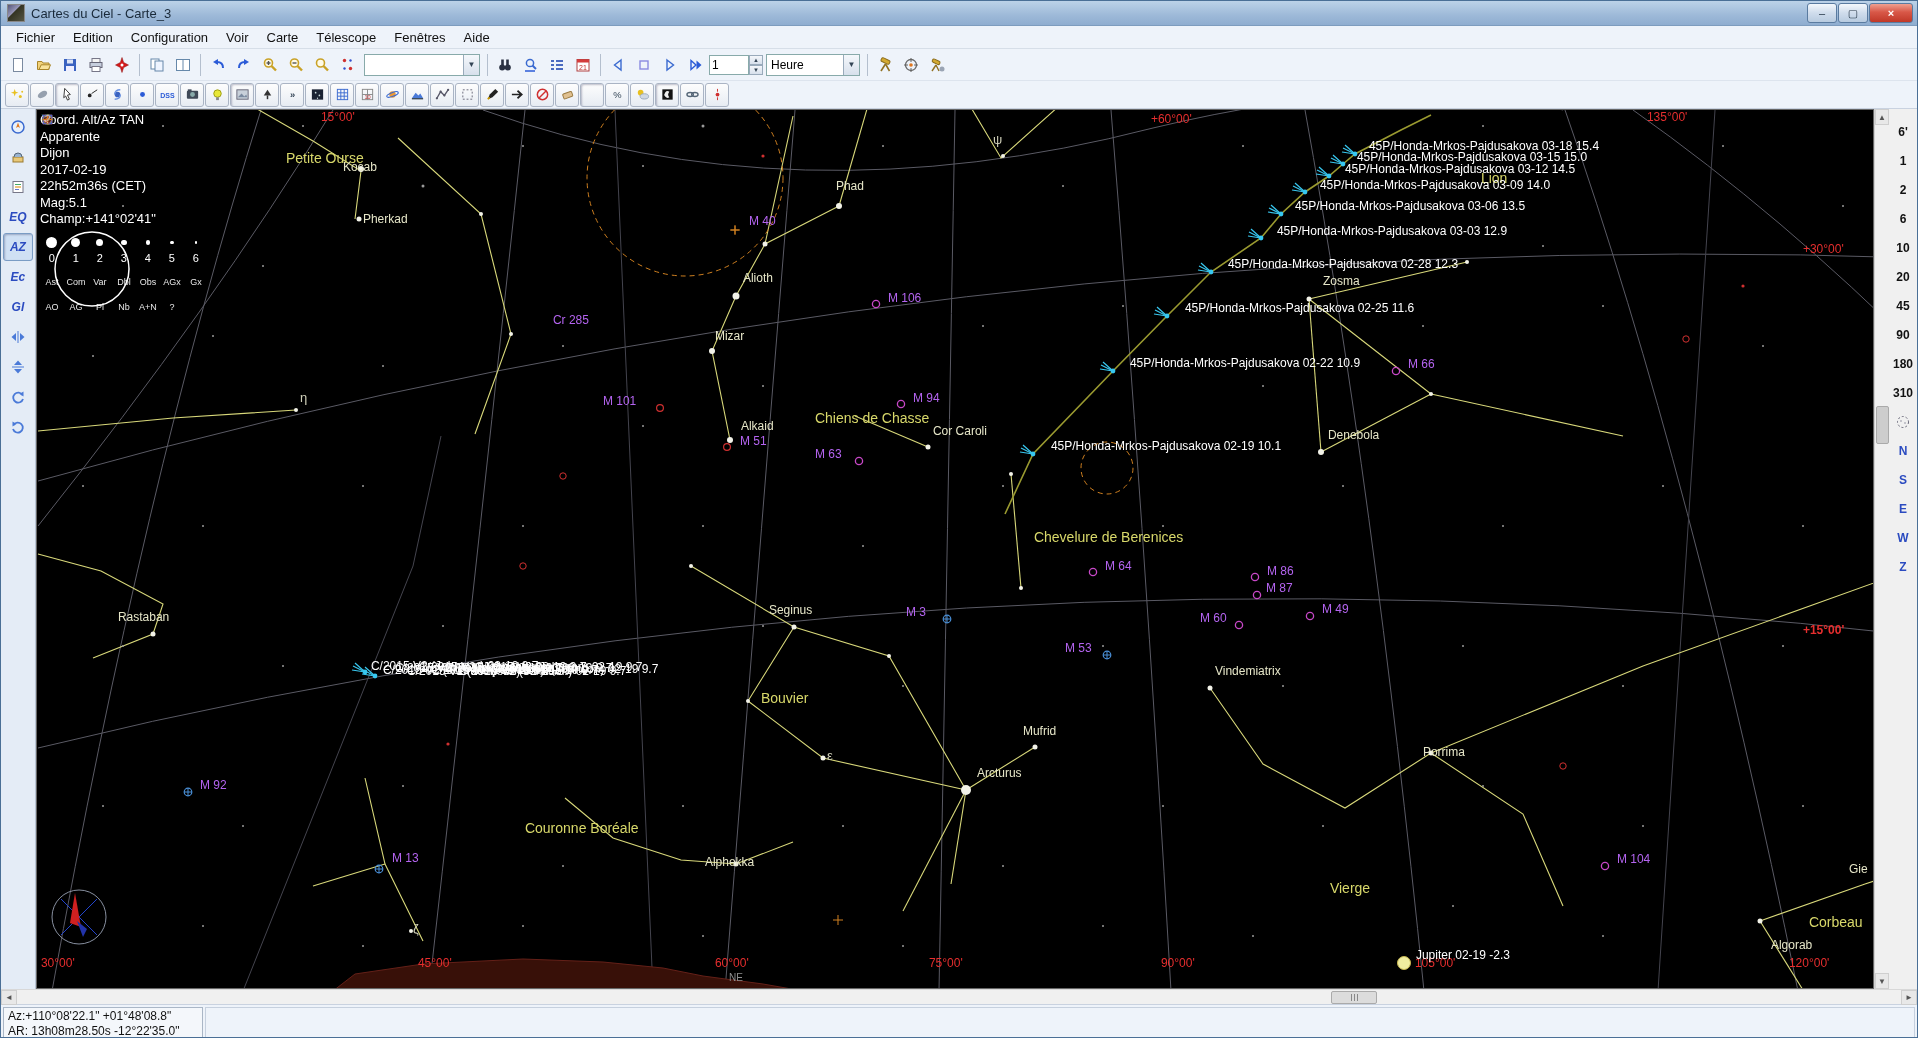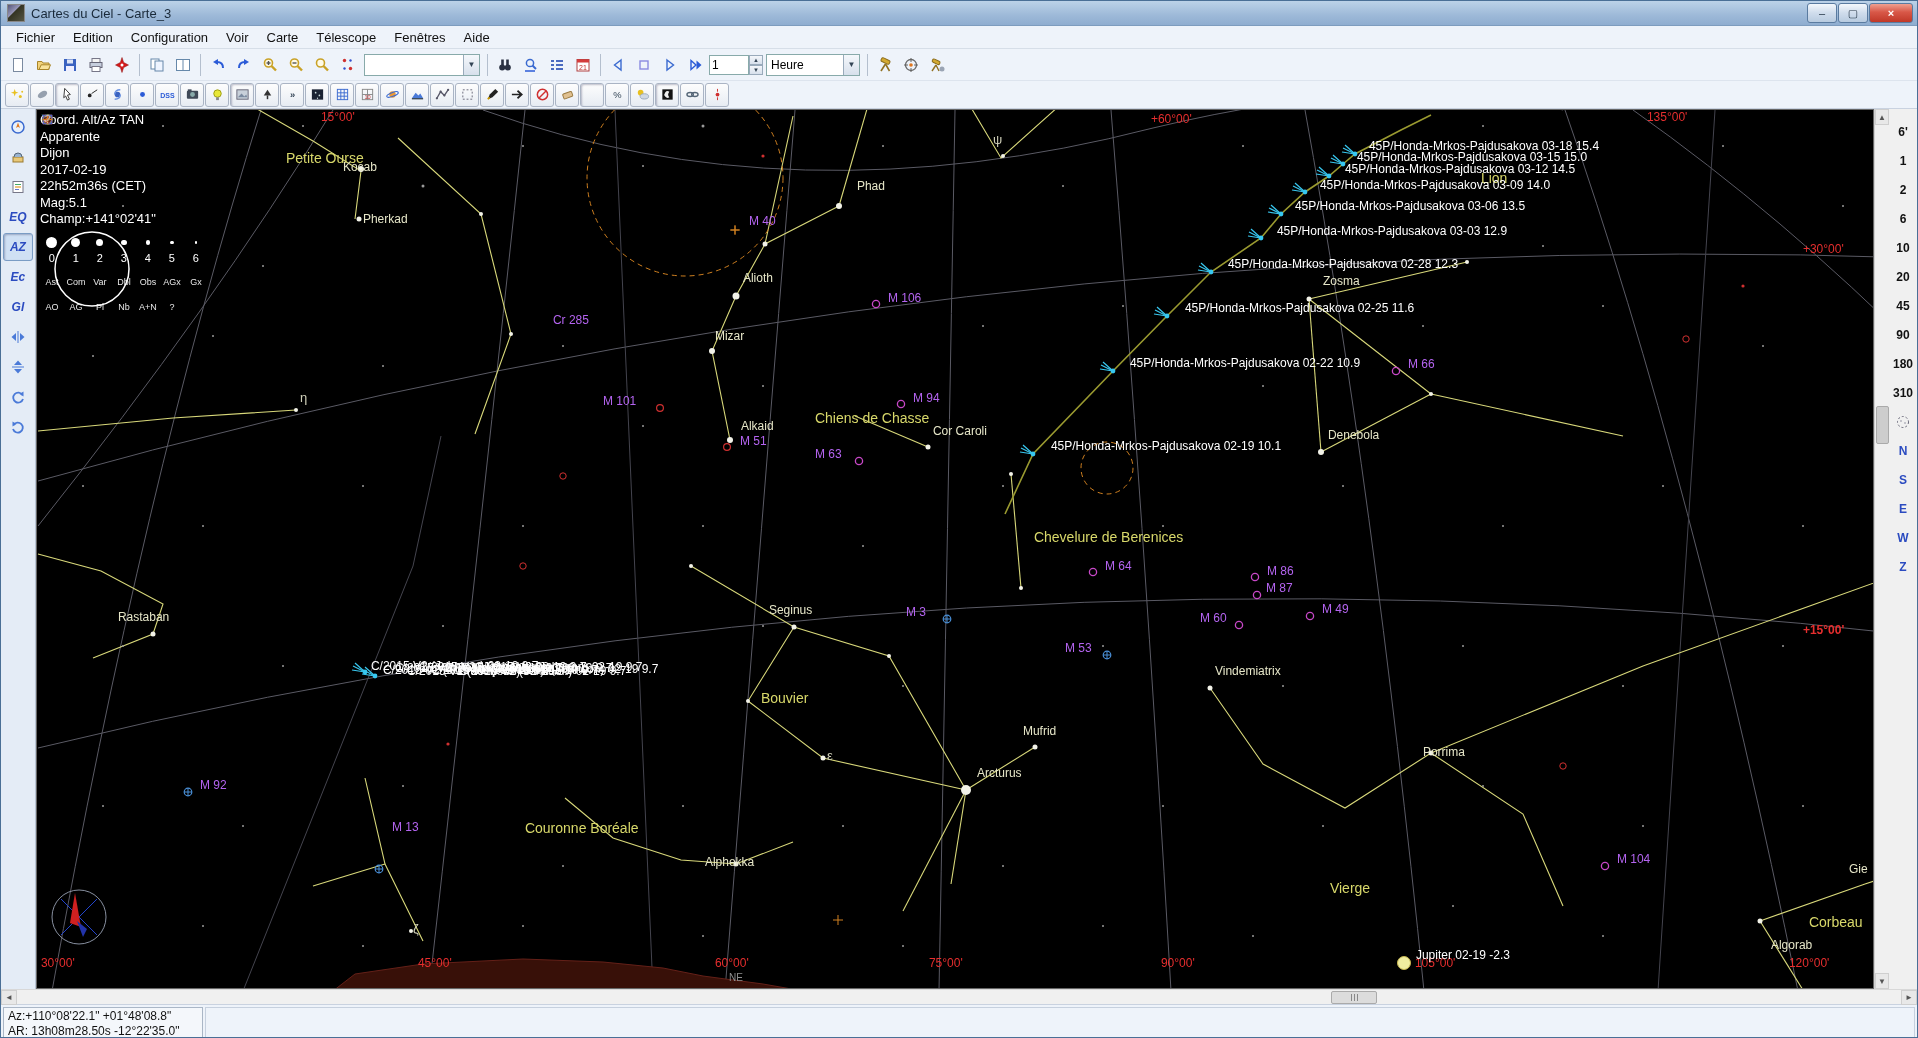--- a/index.html
+++ b/index.html
@@ -836,21 +836,21 @@
           <div class="mlabel lbl-const" style="left: 249px; top: 40px;">Petite Ourse</div>
           <div class="mlabel lbl-const" style="left: 778px; top: 300px;">Chiens de Chasse</div>
           <div class="mlabel lbl-const" style="left: 997px; top: 419px;">Chevelure de Berenices</div>
           <div class="mlabel lbl-const" style="left: 724px; top: 580px;">Bouvier</div>
           <div class="mlabel lbl-const" style="left: 488px; top: 710px;">Couronne Boréale</div>
           <div class="mlabel lbl-const" style="left: 1293px; top: 770px;">Vierge</div>
           <div class="mlabel lbl-const" style="left: 1444px; top: 60px;">Lion</div>
           <div class="mlabel lbl-const" style="left: 1772px; top: 804px; text-align: right;">Corbeau</div>
           <div class="mlabel lbl-star" style="left: 306px; top: 50px;">Kocab</div>
           <div class="mlabel lbl-star" style="left: 326px; top: 102px;">Pherkad</div>
-          <div class="mlabel lbl-star" style="left: 820px; top: 69px;">Phad</div>
+          <div class="mlabel lbl-star" style="left: 799px; top: 69px;">Phad</div>
           <div class="mlabel lbl-star" style="left: 706px; top: 161px;">Alioth</div>
           <div class="mlabel lbl-star" style="left: 678px; top: 219px;">Mizar</div>
           <div class="mlabel lbl-star" style="left: 704px; top: 309px;">Alkaid</div>
           <div class="mlabel lbl-star" style="left: 896px; top: 314px;">Cor Caroli</div>
           <div class="mlabel lbl-star" style="left: 1286px; top: 164px;">Zosma</div>
           <div class="mlabel lbl-star" style="left: 1291px; top: 318px;">Denebola</div>
           <div class="mlabel lbl-star" style="left: 732px; top: 493px;">Seginus</div>
           <div class="mlabel lbl-star" style="left: 986px; top: 614px;">Mufrid</div>
           <div class="mlabel lbl-star" style="left: 940px; top: 656px;">Arcturus</div>
           <div class="mlabel lbl-star" style="left: 1178px; top: 554px;">Vindemiatrix</div>
@@ -871,21 +871,21 @@
           <div class="mlabel lbl-messier" style="left: 778px; top: 337px;">M 63</div>
           <div class="mlabel lbl-messier" style="left: 869px; top: 495px;">M 3</div>
           <div class="mlabel lbl-messier" style="left: 1028px; top: 531px;">M 53</div>
           <div class="mlabel lbl-messier" style="left: 1068px; top: 449px;">M 64</div>
           <div class="mlabel lbl-messier" style="left: 1230px; top: 454px;">M 86</div>
           <div class="mlabel lbl-messier" style="left: 1181px; top: 471px; margin-left: 48px;">M 87</div>
           <div class="mlabel lbl-messier" style="left: 1285px; top: 492px;">M 49</div>
           <div class="mlabel lbl-messier" style="left: 1163px; top: 501px;">M 60</div>
           <div class="mlabel lbl-messier" style="left: 1371px; top: 247px;">M 66</div>
           <div class="mlabel lbl-messier" style="left: 163px; top: 668px;">M 92</div>
-          <div class="mlabel lbl-messier" style="left: 355px; top: 710px;">M 13</div>
+          <div class="mlabel lbl-messier" style="left: 355px; top: 741px;">M 13</div>
           <div class="mlabel lbl-messier" style="left: 1580px; top: 742px;">M 104</div>
           <div class="mlabel lbl-messier" style="left: 516px; top: 203px;">Cr 285</div>
           <div class="mlabel lbl-comet" style="left: 1332px; top: 29px;">45P/Honda-Mrkos-Pajdusakova 03-18 15.4</div>
           <div class="mlabel lbl-comet" style="left: 1320px; top: 40px;">45P/Honda-Mrkos-Pajdusakova 03-15 15.0</div>
           <div class="mlabel lbl-comet" style="left: 1308px; top: 52px;">45P/Honda-Mrkos-Pajdusakova 03-12 14.5</div>
           <div class="mlabel lbl-comet" style="left: 1283px; top: 68px;">45P/Honda-Mrkos-Pajdusakova 03-09 14.0</div>
           <div class="mlabel lbl-comet" style="left: 1258px; top: 89px;">45P/Honda-Mrkos-Pajdusakova 03-06 13.5</div>
           <div class="mlabel lbl-comet" style="left: 1240px; top: 114px;">45P/Honda-Mrkos-Pajdusakova 03-03 12.9</div>
           <div class="mlabel lbl-comet" style="left: 1191px; top: 147px;">45P/Honda-Mrkos-Pajdusakova 02-28 12.3</div>
           <div class="mlabel lbl-comet" style="left: 1148px; top: 191px;">45P/Honda-Mrkos-Pajdusakova 02-25 11.6</div>

